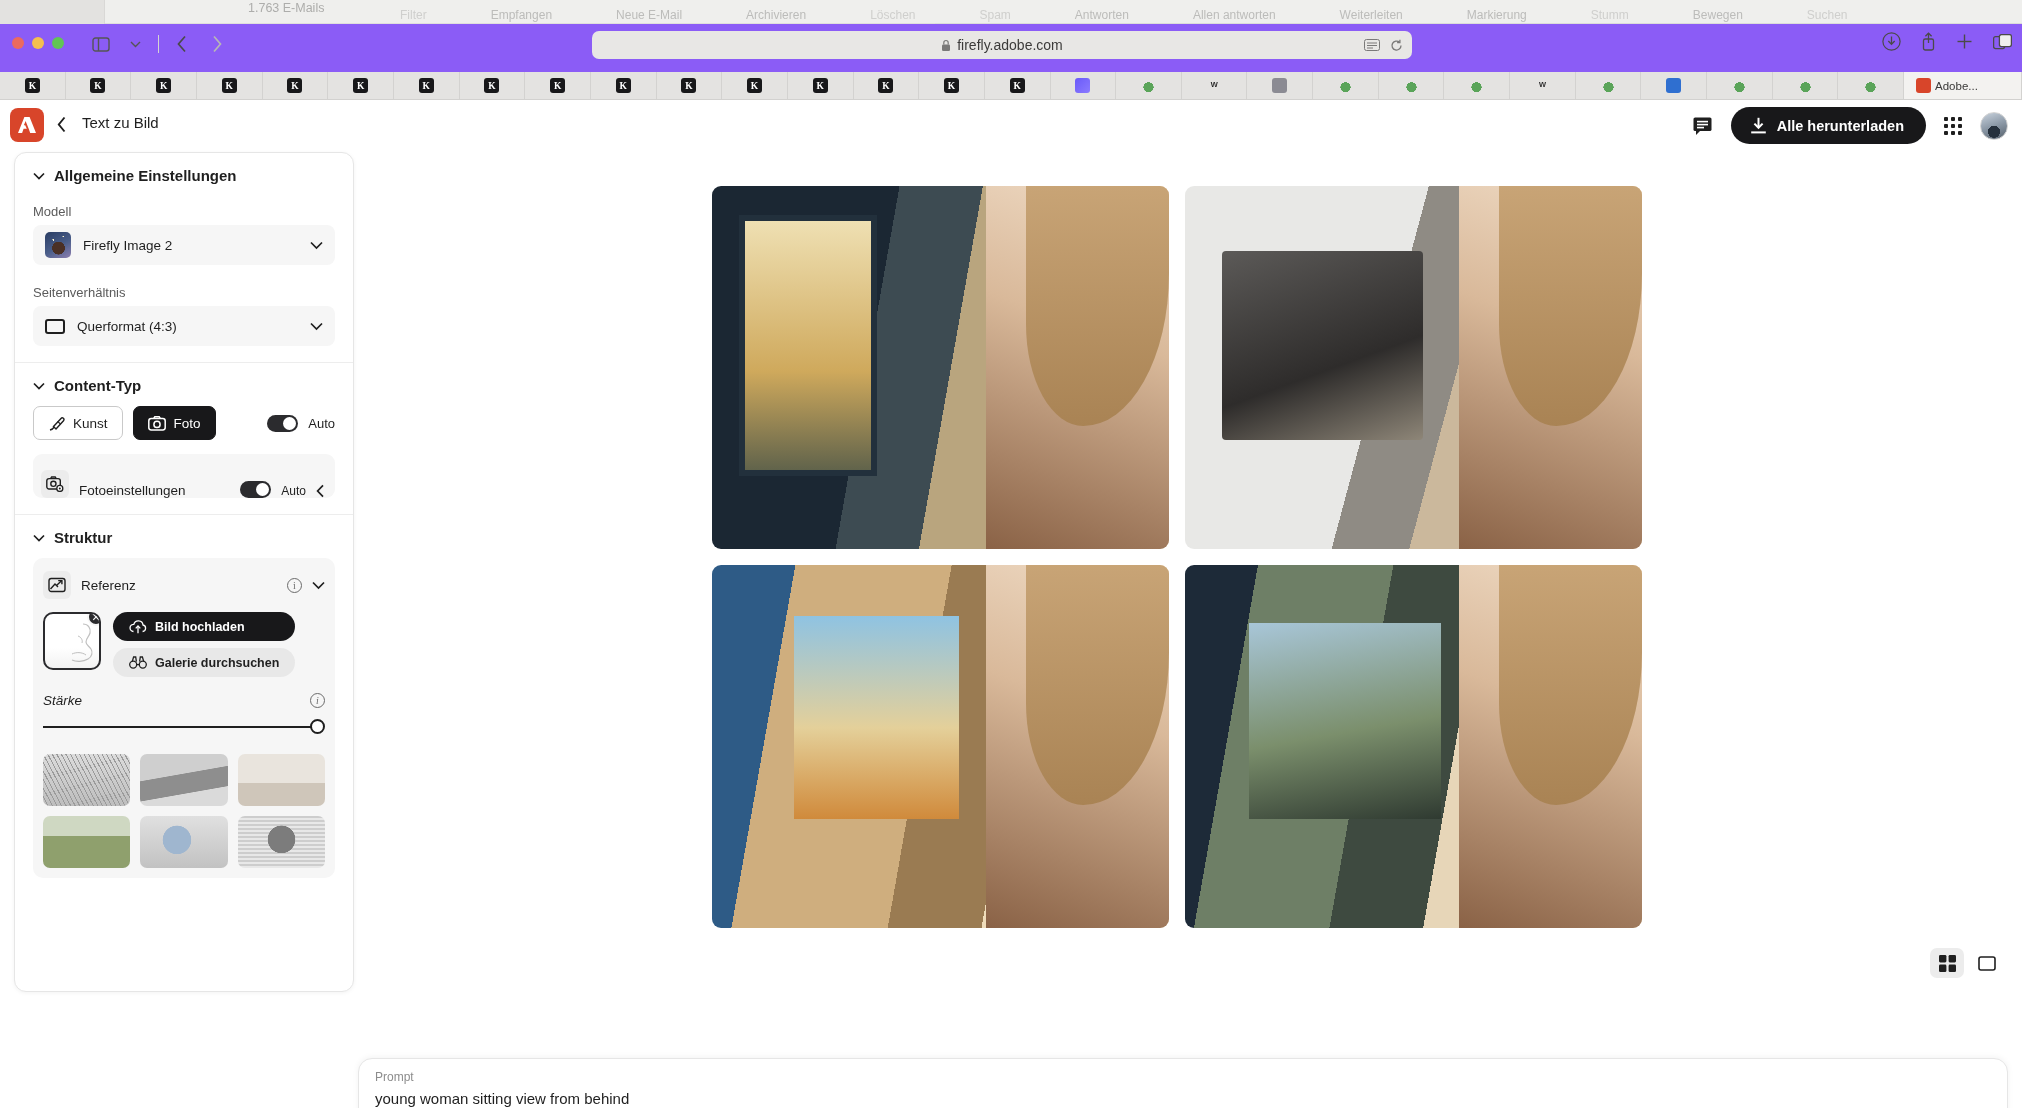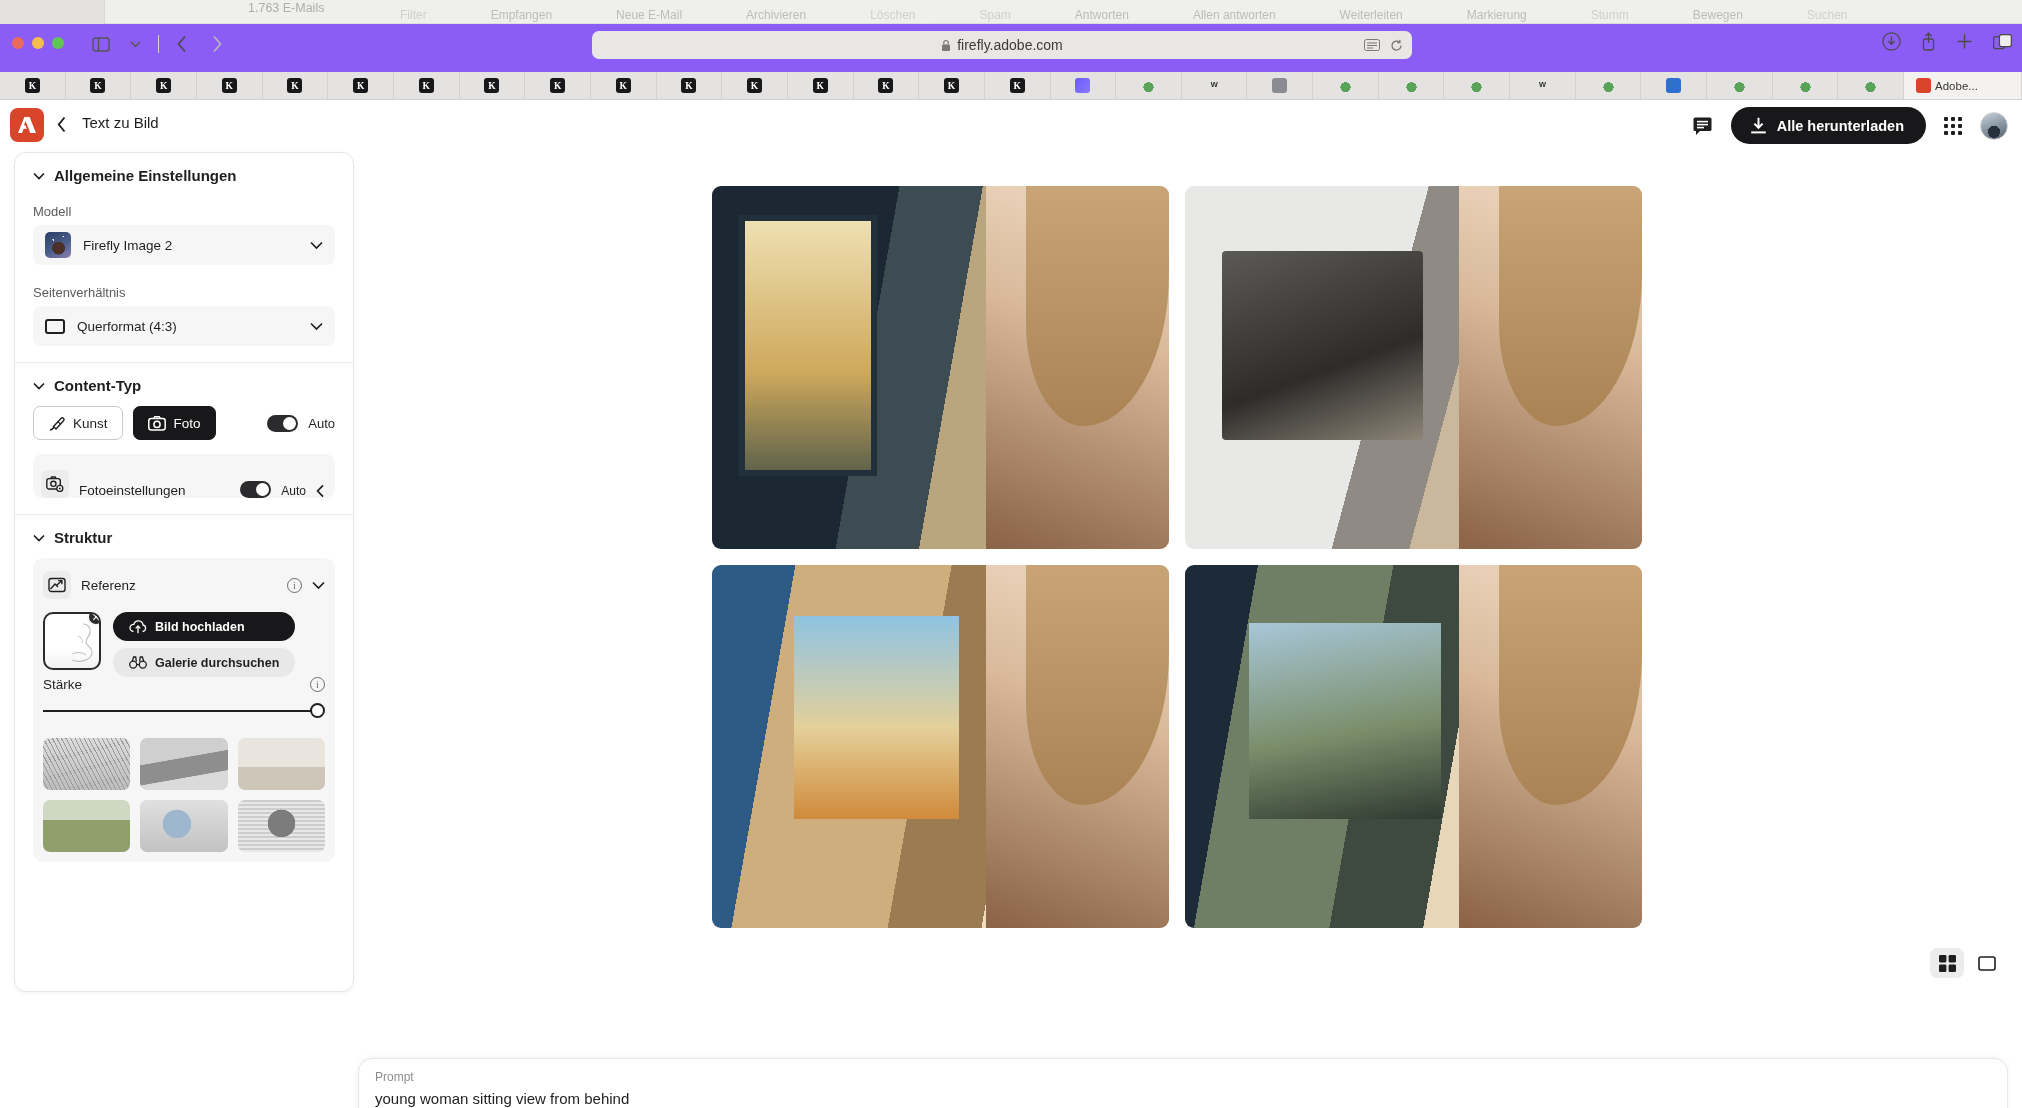--- a/index.html
+++ b/index.html
@@ -252,20 +252,22 @@
     font-family: "Liberation Sans", sans-serif;
   }
   .btn-grey {
     background: #e8e8e8; color: #1f1f1f; border: none; height: 29px; border-radius: 15px;
     padding: 0 16px; font-size: 12.5px; font-weight: bold;
     display: flex; align-items: center; gap: 8px; cursor: pointer;
     font-family: "Liberation Sans", sans-serif;
   }
   .strength-row {
     display: flex; align-items: center; justify-content: space-between;
+    margin-top: 16px;
+    font-style: italic;
   }
   .strength-row .s-lab { font-size: 13.5px; color: #1f1f1f; }
   .slider { position: relative; height: 22px; margin-top: 8px; }
   .slider .track { position: absolute; left: 0; right: 10px; top: 10px; height: 2px; background: #1f1f1f; }
   .slider .knob {
     position: absolute; right: 0; top: 3px; width: 15px; height: 15px;
     border-radius: 50%; background: #fff; border: 2px solid #1f1f1f; cursor: pointer;
   }
   .thumb-grid {
     margin-top: 16px; display: grid; grid-template-columns: repeat(3, 1fr);

